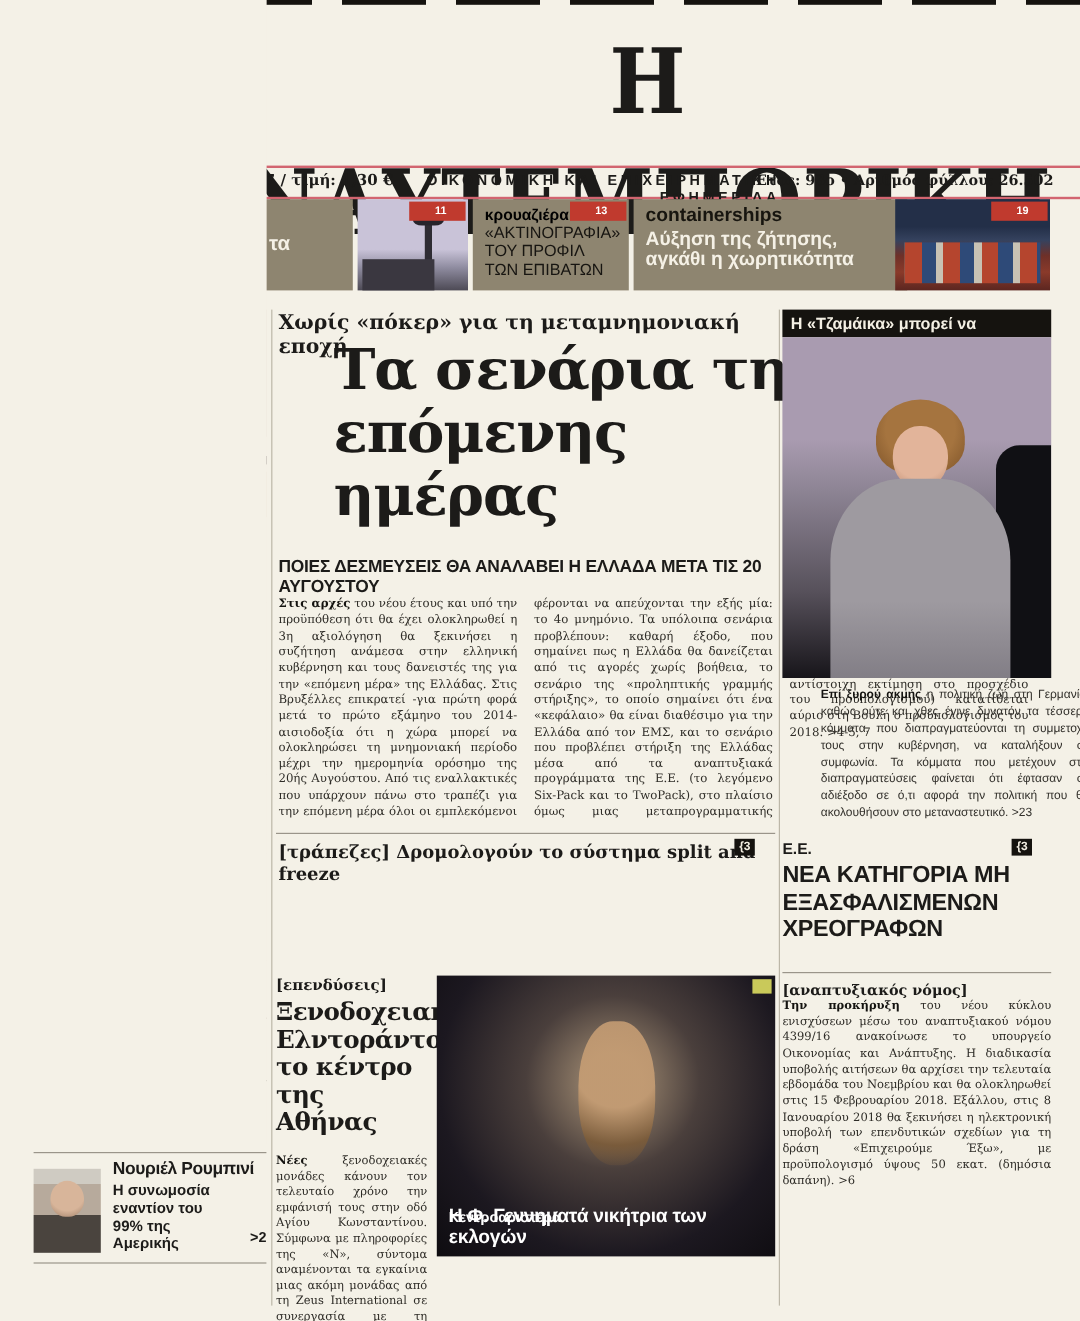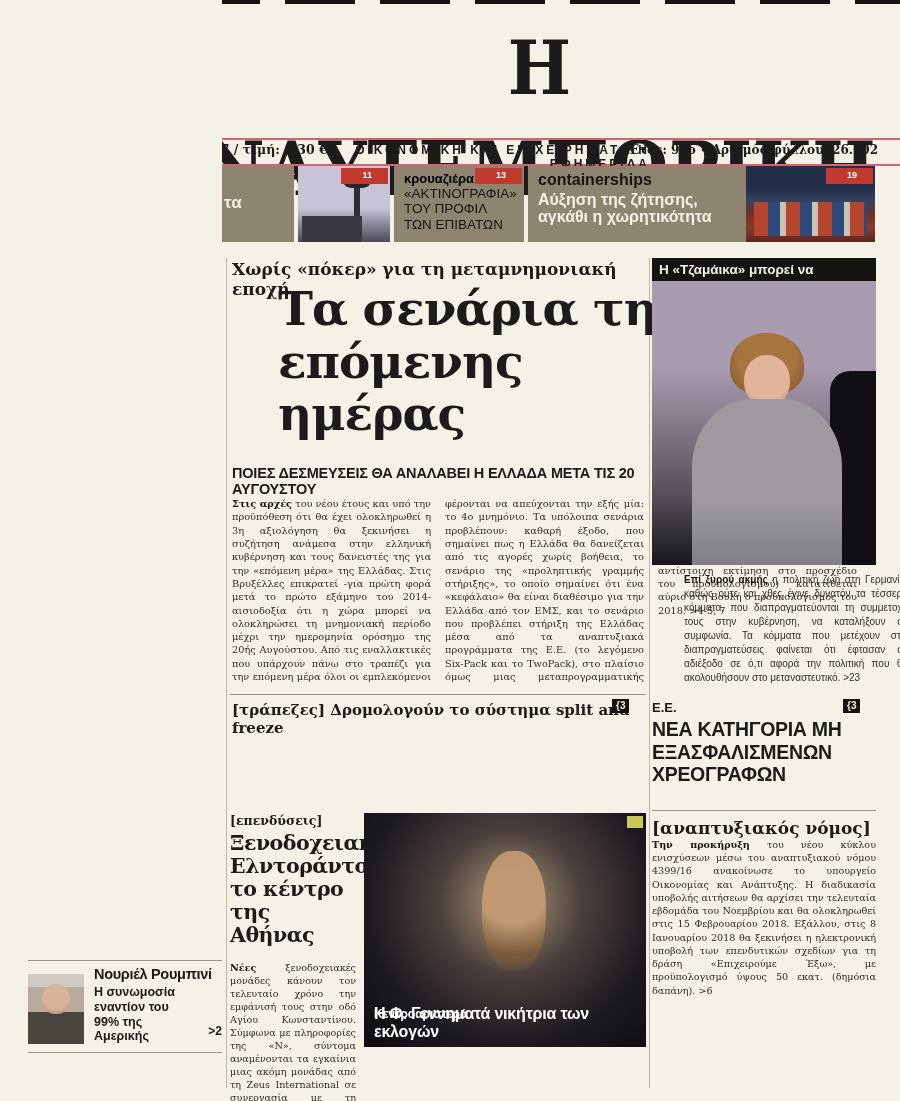--- a/index.html
+++ b/index.html
@@ -103,21 +103,21 @@
   .mk-body{position:absolute;left:40px;top:118px;width:150px;height:170px;border-radius:40% 40% 0 0;
      background:linear-gradient(180deg,#9e9aa0 0 60%,#807c84 100%);}
   .mk-car{position:absolute;right:0;top:90px;width:46px;height:200px;background:#101014;border-radius:20px 0 0 0;}
   .jam-cap{left:652px;top:573px;width:224px;font-size:10px;line-height:1.4;text-align:justify;color:#33312c;margin-left:32px;}
   .eu{left:652px;top:700px;width:224px;}
   .eu .kicker{font-weight:bold;font-size:13px;}
   .eu .title{font-weight:bold;font-size:19.5px;line-height:1.16;letter-spacing:-0.3px;margin-top:3px;}
   .eu-badge{position:absolute;left:843px;top:699px;}
   .right-hr{left:652px;top:810px;width:224px;}
   .dev{left:652px;top:818px;width:224px;}
-  .dev .kicker{font-family:"DejaVu Serif",serif;font-weight:bold;font-size:17px;}
+  .dev .kicker{font-family:"DejaVu Serif",serif;font-weight:bold;font-size:12px;}
   .dev .headline{font-family:"DejaVu Serif",serif;font-weight:bold;font-size:27px;line-height:1.14;
                  letter-spacing:-0.5px;margin-top:4px;}
   .dev .body{font-family:"DejaVu Serif",serif;font-size:9.6px;line-height:1.38;text-align:justify;
              color:#2e2c27;margin-top:0;}
   b.lead{color:#141310;}
 </style>
 </head>
 <body>
 
 <div class="page">

